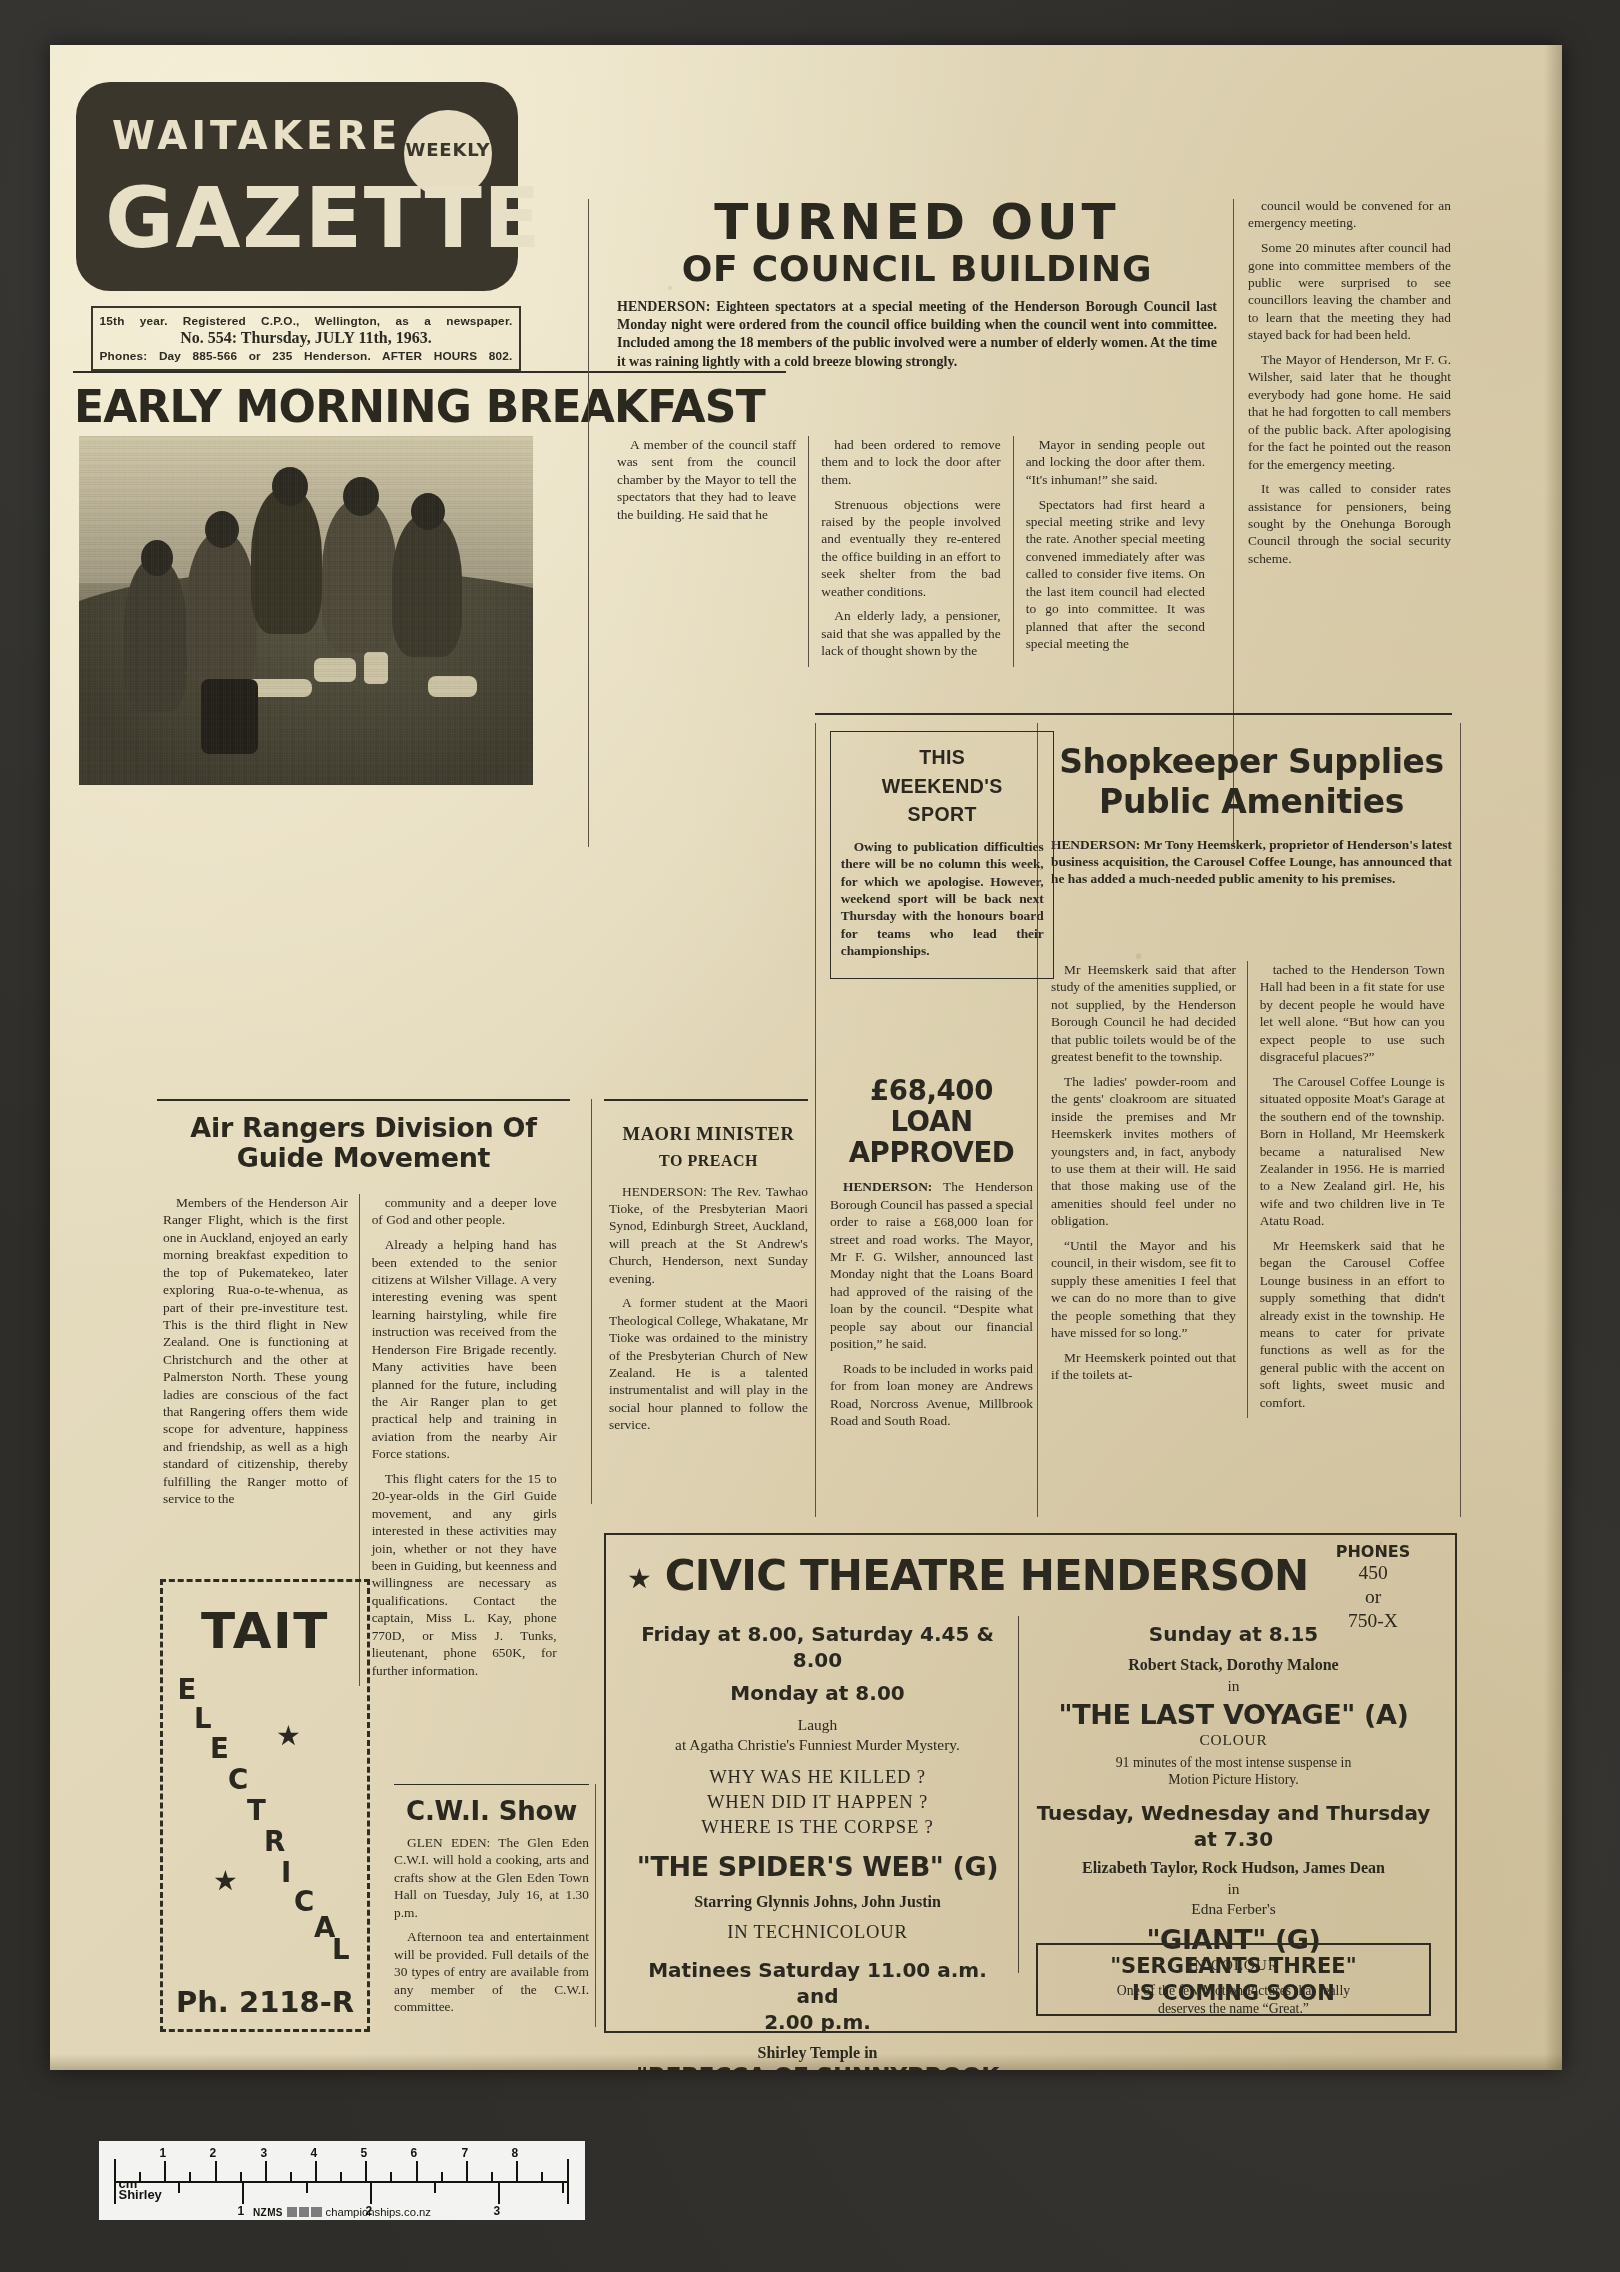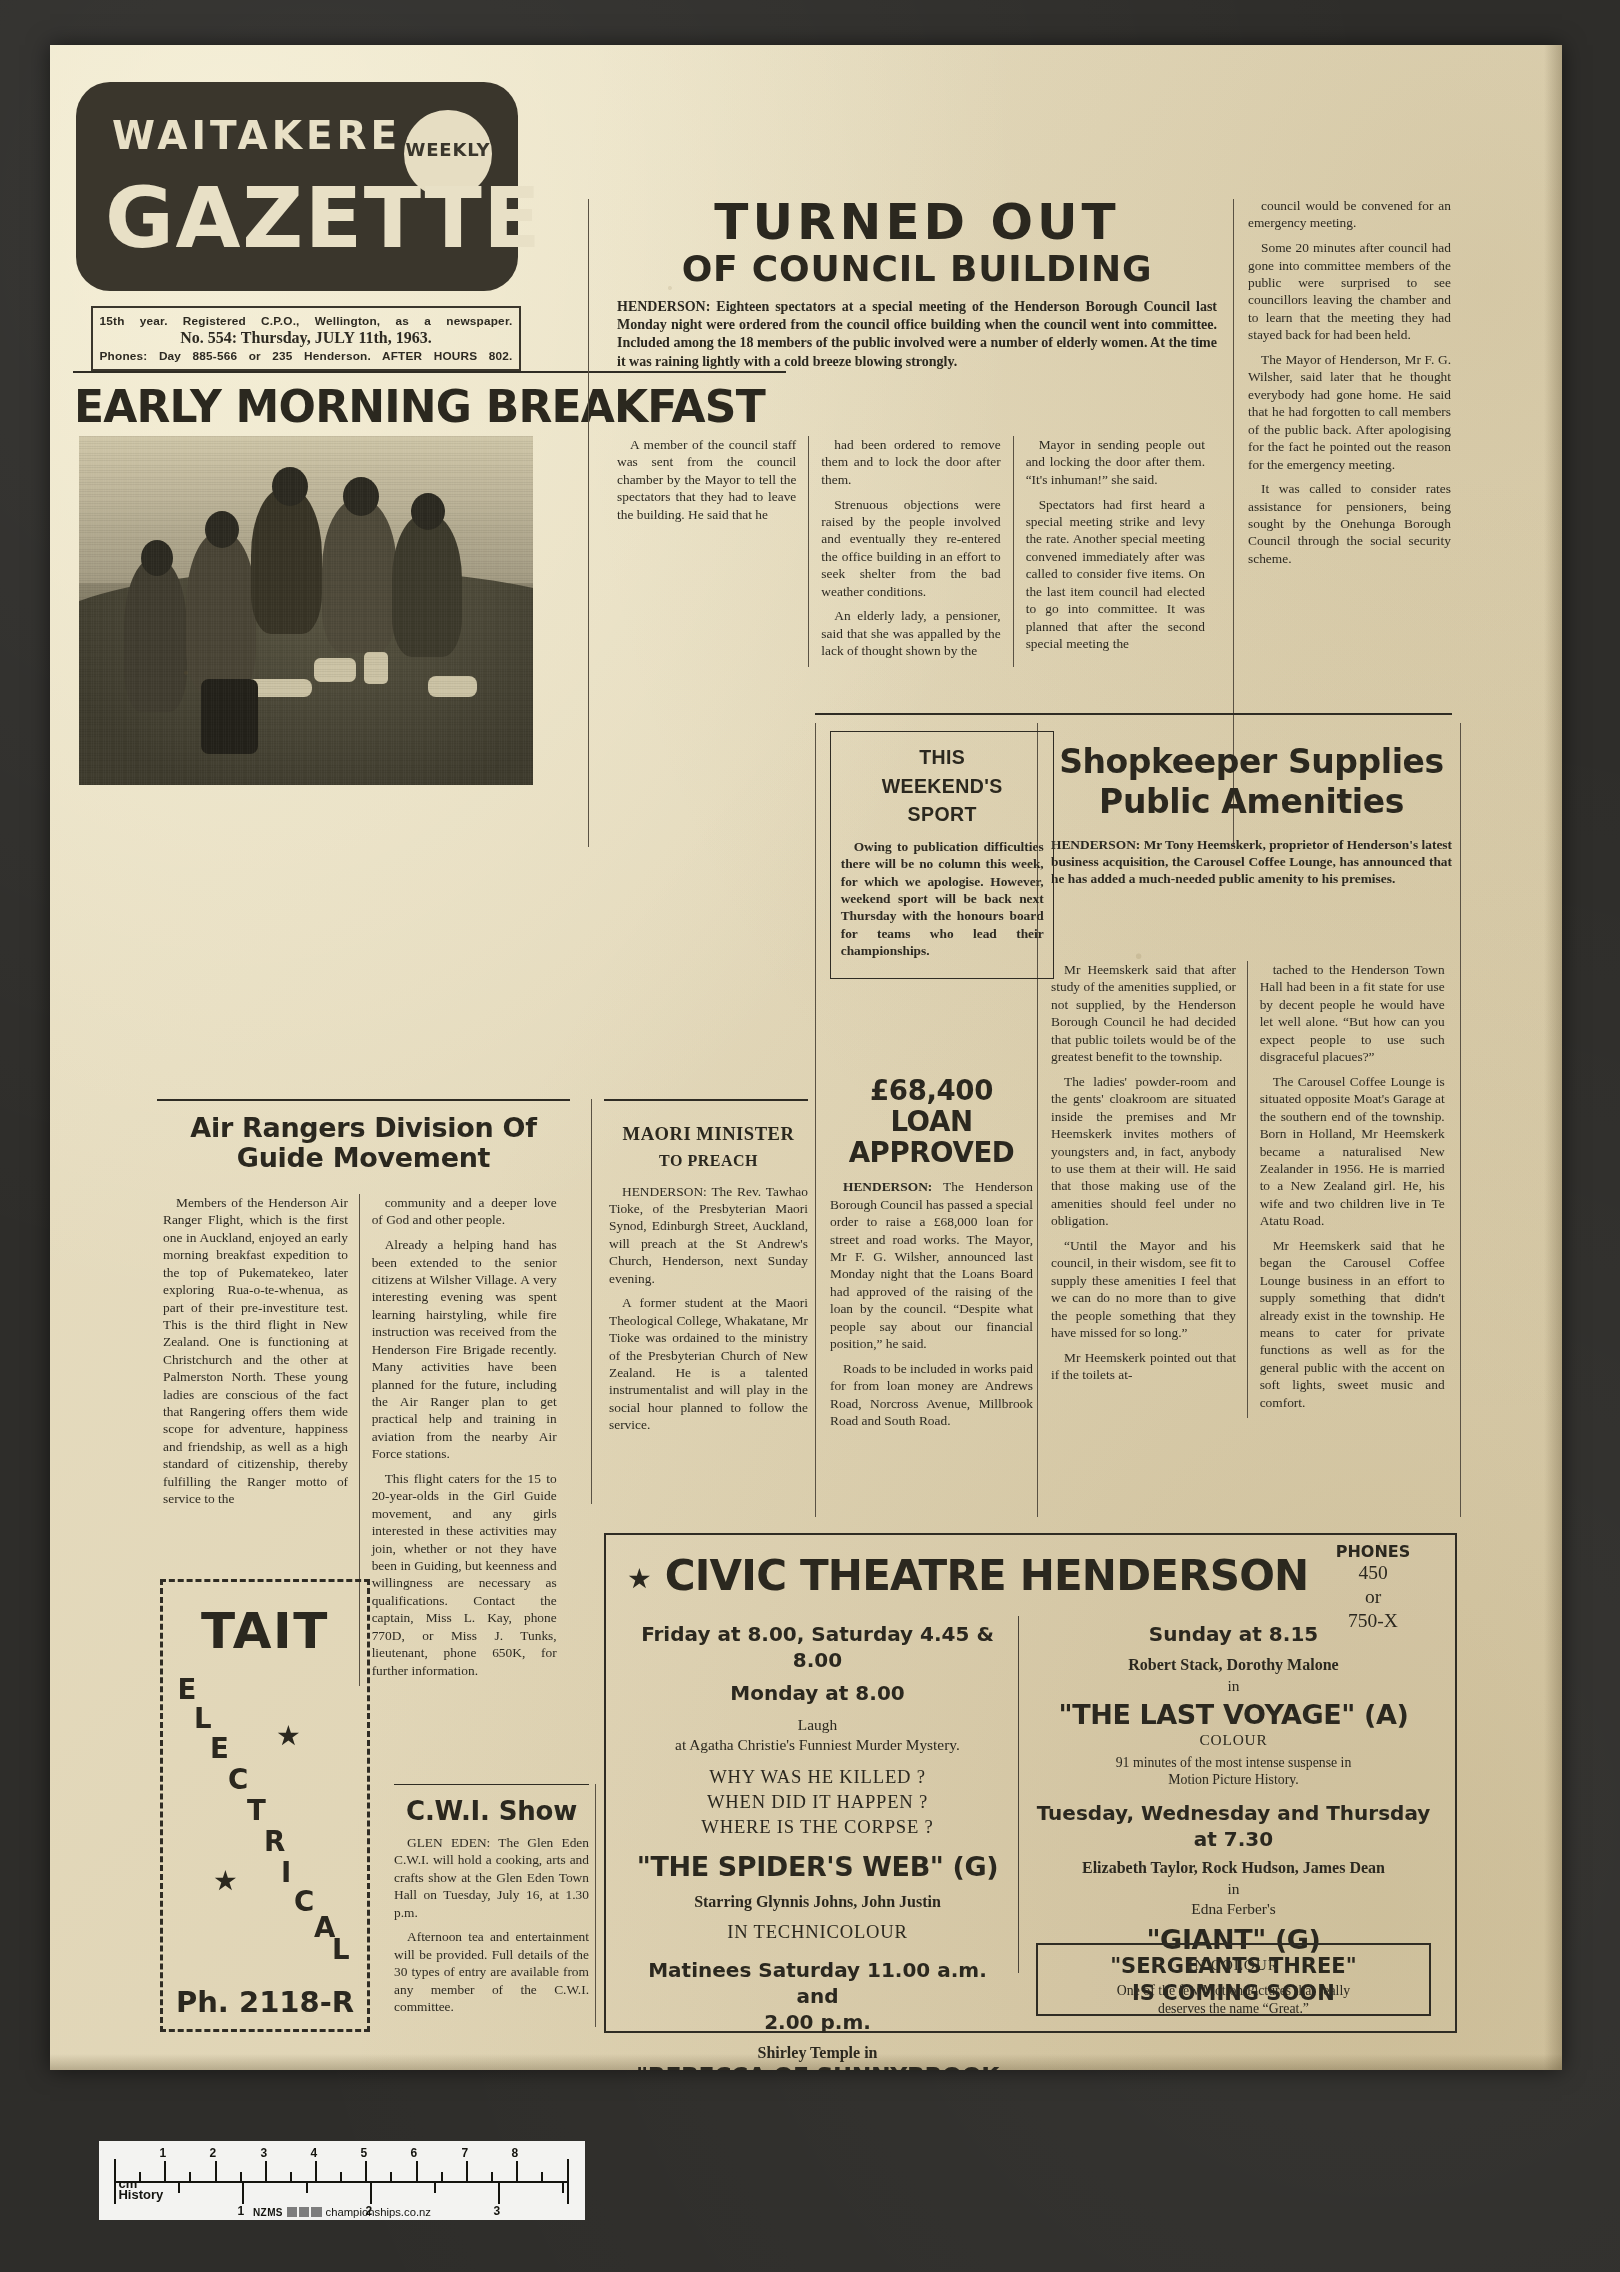--- a/index.html
+++ b/index.html
@@ -516,21 +516,21 @@
     <span class="tl" style="left:247px;top:-13px;">5</span>
     <span class="tl" style="left:297px;top:-13px;">6</span>
     <span class="tl" style="left:348px;top:-13px;">7</span>
     <span class="tl" style="left:398px;top:-13px;">8</span>
 
     <span class="tl" style="left:124px;top:45px;">1</span>
     <span class="tl" style="left:252px;top:45px;">2</span>
     <span class="tl" style="left:380px;top:45px;">3</span>
 
     <span class="cap" style="left:4.9px;top:17px;">cm</span>
-    <span class="cap" style="left:4.9px;top:27.6px;">History</span>
+    <span class="cap" style="left:4.9px;top:27.6px;">Shirley</span>
   </div>
   <div class="credit">
     <b>NZMS</b>
     <span class="sq"></span><span class="sq"></span><span class="sq"></span>
     <span>championships.co.nz</span>
   </div>
 </div>
 
 
 </body></html>

